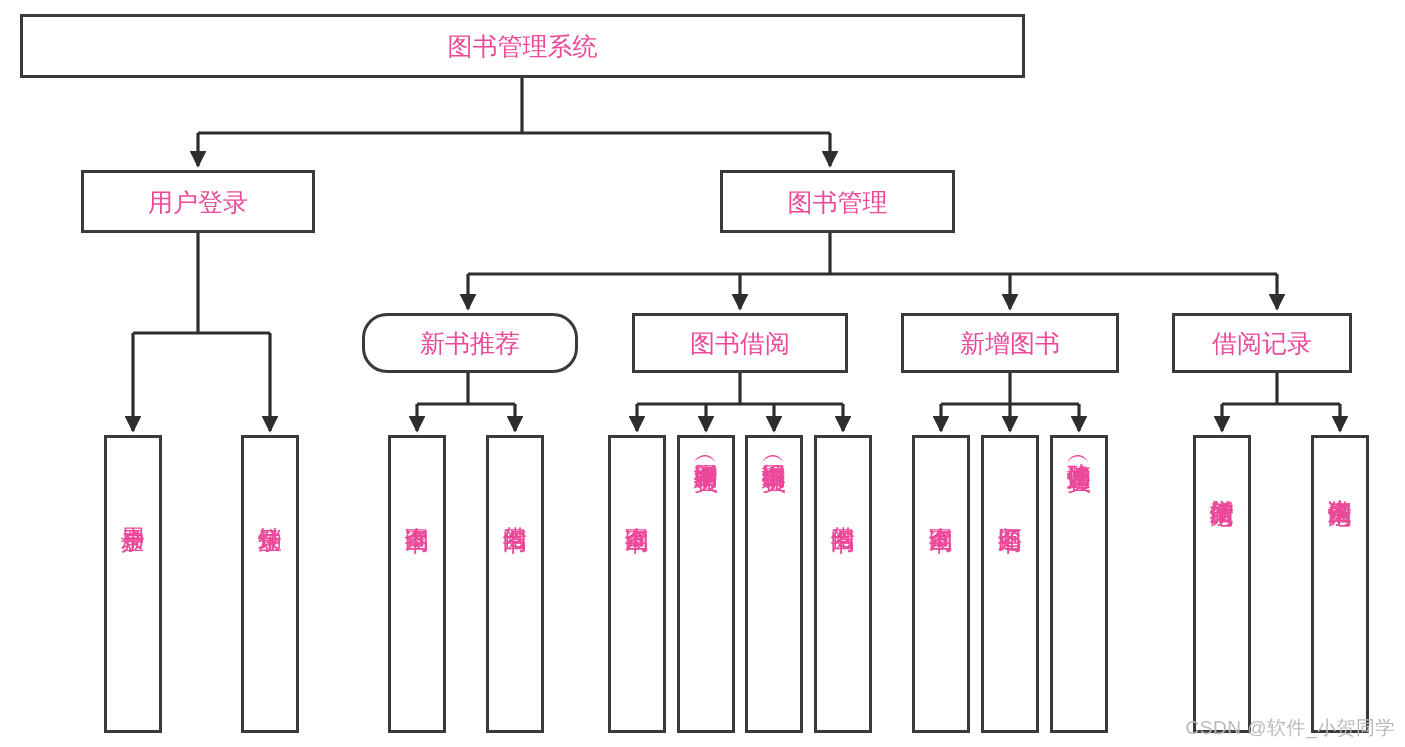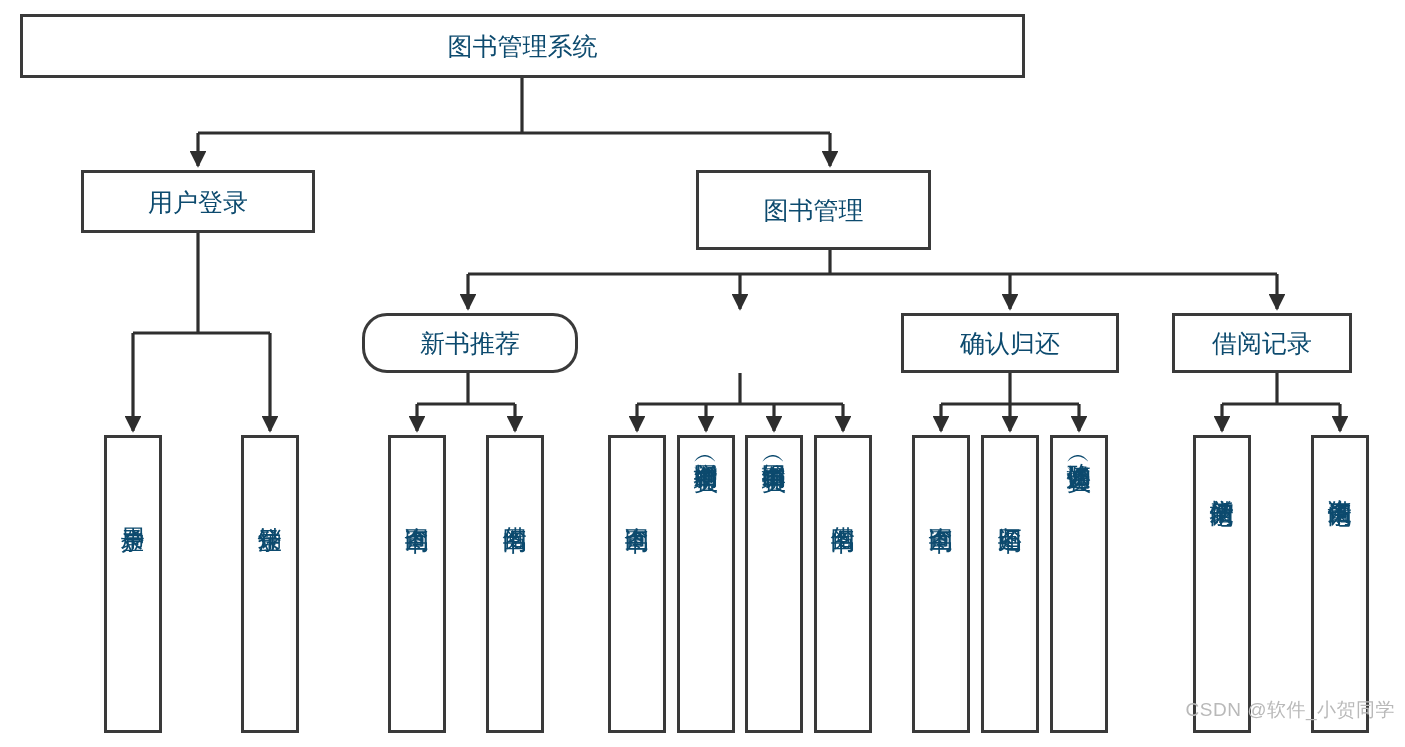--- a/index.html
+++ b/index.html
@@ -27,21 +27,21 @@
     pointer-events: none;
   }
   .node {
     position: absolute;
     box-sizing: border-box;
     background: #ffffff;
     border: 3px solid #3a3a3a;
     display: flex;
     align-items: center;
     justify-content: center;
-    color: #0c4a6e;
+    color: #ec4899;
   }
   .node .label {
     text-align: center;
     line-height: 1.12;
     white-space: nowrap;
   }
   .node.h .label {
     font-size: 25px;
   }
   .node.root .label {
@@ -61,21 +61,21 @@
     line-height: 1.06;
     letter-spacing: 1px;
     white-space: normal;
   }
   .node.v.topalign {
     padding-top: 6px;
   }
   .watermark {
     position: absolute;
     right: 10px;
-    bottom: 24px;
+    bottom: 6px;
     font-size: 19px;
     color: #b9b9b9;
     letter-spacing: 0.5px;
     white-space: nowrap;
     font-family: "Liberation Sans", "DejaVu Sans", sans-serif;
     margin-top: 24px;
   }
 </style>
 </head>
 <body>
@@ -132,29 +132,32 @@
     </g>
   </svg>
 
   <div class="node root h" style="left:20px; top:14px; width:1005px; height:64px;">
     <span class="label">图书管理系统</span>
   </div>
 
   <div class="node h" style="left:81px; top:170px; width:234px; height:63px;">
     <span class="label">用户登录</span>
   </div>
-  <div class="node h" style="left:696px; top:170px; width:235px; height:80px;justify-content:center;">
+  <div class="node h" style="left:720px; top:170px; width:235px; height:63px;justify-content:center;">
     <span class="label">图书管理</span>
   </div>
 
   <div class="node h" style="left:362px; top:313px; width:216px; height:60px;border-radius:25px;">
     <span class="label">新书推荐</span>
   </div>
+  <div class="node h" style="left:632px; top:313px; width:216px; height:60px;">
+    <span class="label">图书借阅</span>
+  </div>
   <div class="node h" style="left:901px; top:313px; width:218px; height:60px;">
-    <span class="label">确认归还</span>
+    <span class="label">新增图书</span>
   </div>
   <div class="node h" style="left:1172px; top:313px; width:180px; height:60px;">
     <span class="label">借阅记录</span>
   </div>
 
   <div class="node v" style="left:104px; top:435px; width:58px; height:298px; padding-top:70px;">
     <span class="label">用户登录</span>
   </div>
   <div class="node v" style="left:241px; top:435px; width:58px; height:298px; padding-top:70px;">
     <span class="label">注销登录</span>

